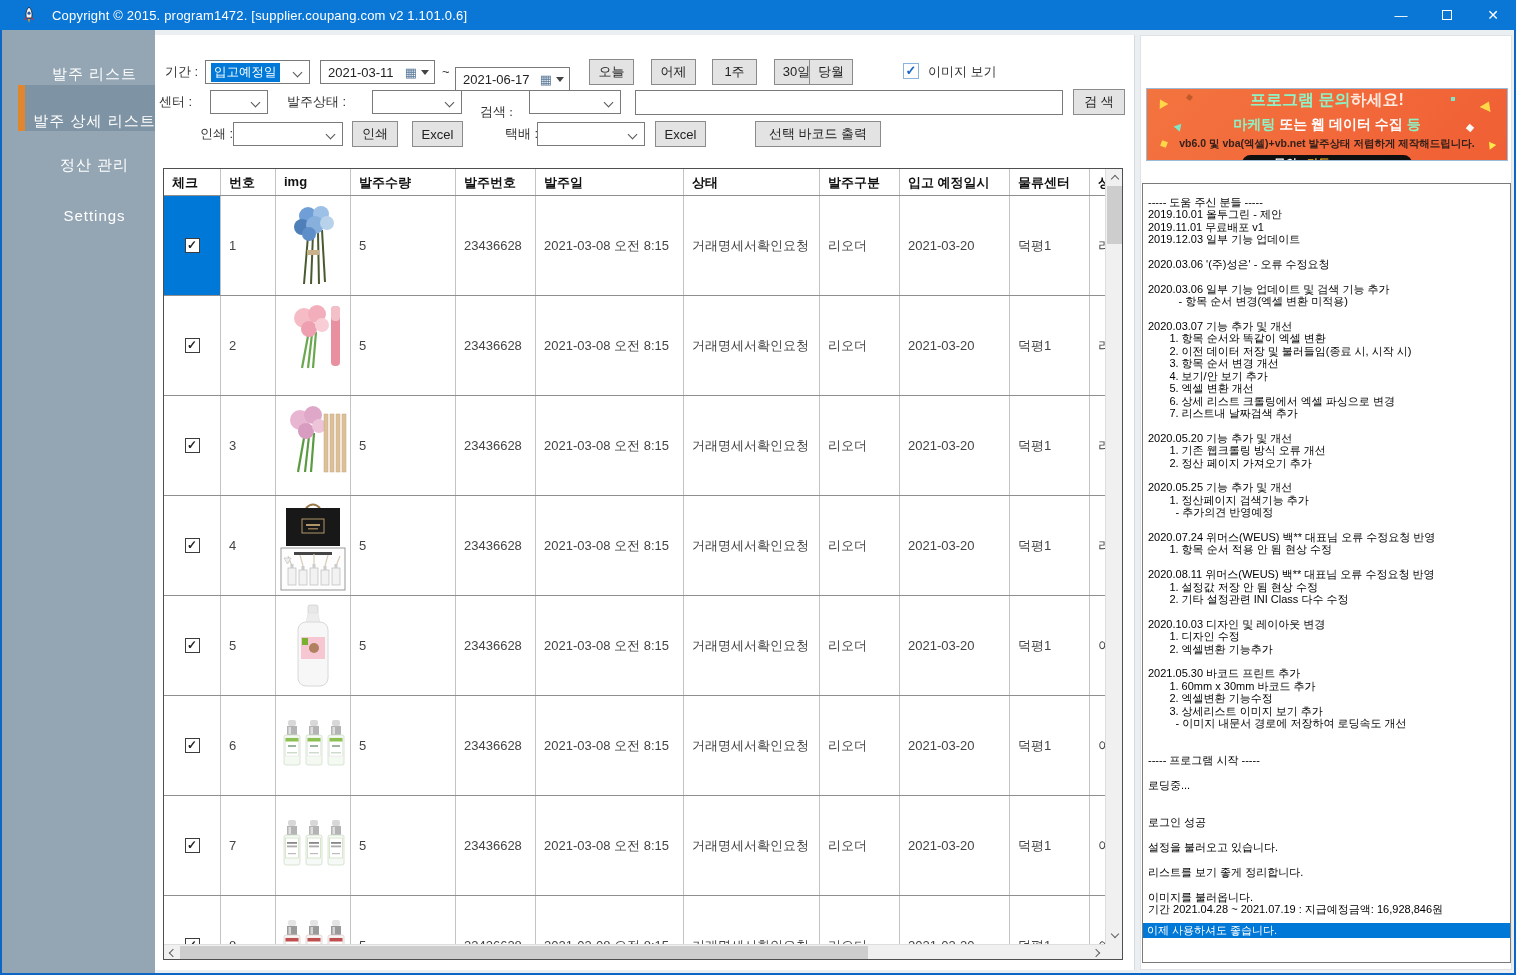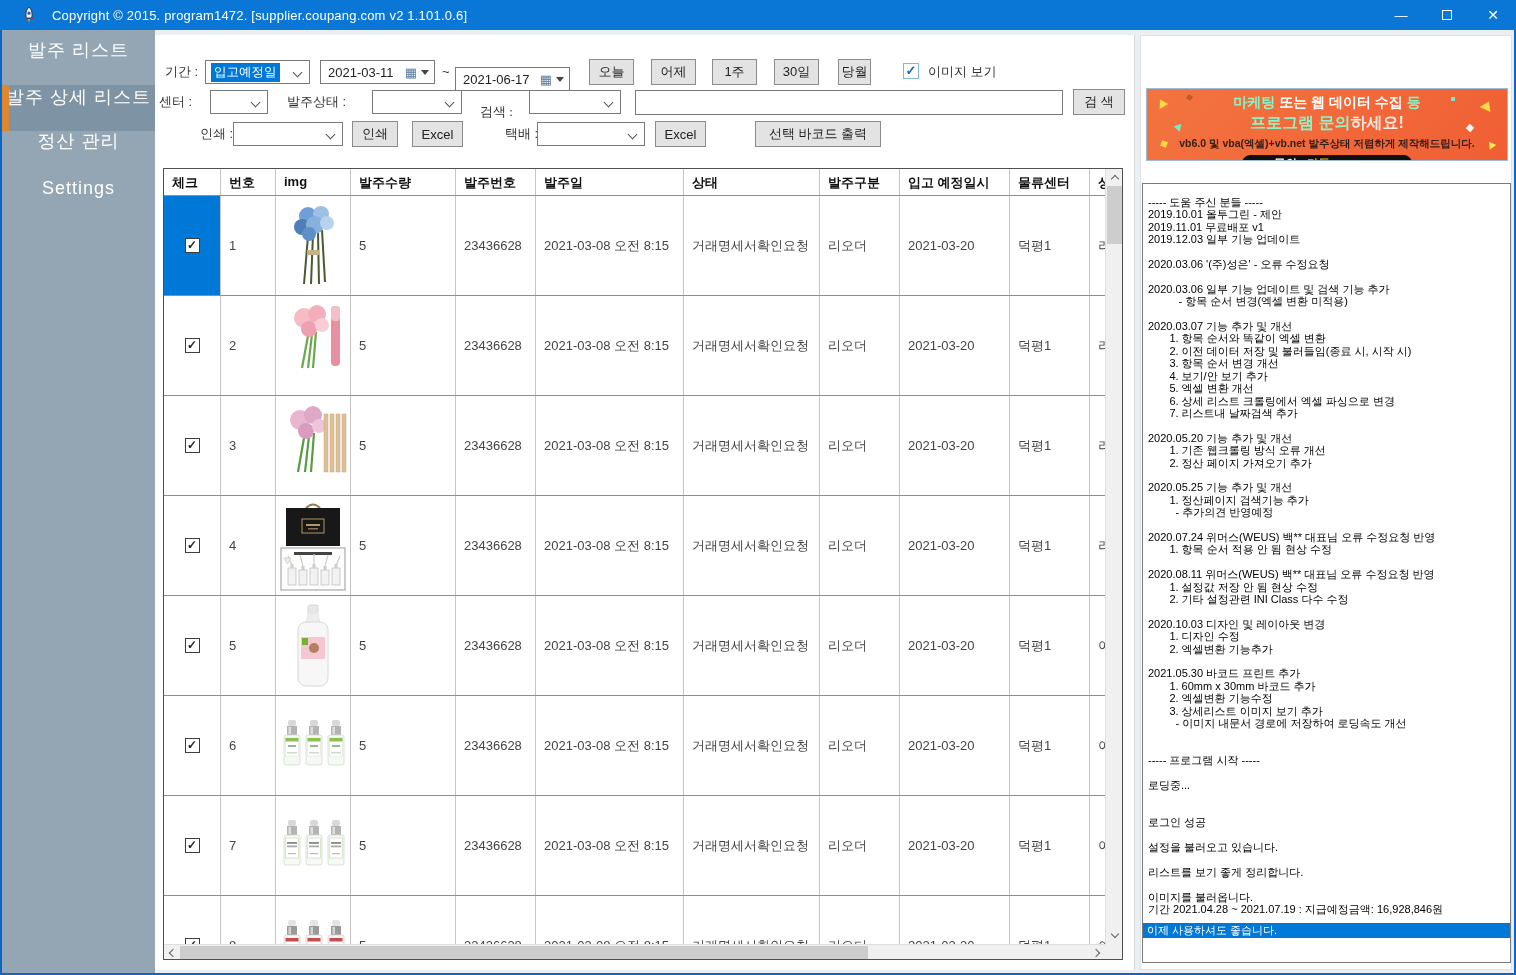--- a/index.html
+++ b/index.html
@@ -14,21 +14,21 @@
   #titlebar { position:absolute; left:0; top:0; width:1516px; height:30px; background:#0a77d6; display:flex; align-items:center; z-index:40; }
   #app-icon { margin-left:20px; width:18px; height:18px; flex:0 0 auto; }
   #title-text { color:#ffffff; font-size:13px; margin-left:14px; letter-spacing:.2px; }
   #win-controls { margin-left:auto; display:flex; height:30px; }
   .win-btn { width:46px; height:30px; display:flex; align-items:center; justify-content:center; color:#fff; font-size:13px; }
   .win-btn .sq { width:10px; height:10px; border:1px solid #fff; }
   .win-btn .x { font-size:14px; }
 
   
   #sidebar { position:absolute; left:2px; top:30px; width:153px; bottom:2px; background:#94a6b4; }
-  .side-item { position:absolute; left:0; width:100%; height:46px; display:flex; align-items:flex-start; justify-content:center; color:#ffffff; font-size:18px; letter-spacing:1px; }
+  .side-item { position:absolute; left:16px; width:100%; height:46px; display:flex; align-items:flex-end; justify-content:center; color:#ffffff; font-size:15px; letter-spacing:1px; }
   .side-item.active { background:#7e93a3; }
   .side-item.active::before { content:""; position:absolute; left:0; top:0; bottom:0; width:7px; background:#e0862e; }
 
   
   #main-panel { position:absolute; left:155px; top:35px; width:980px; height:935px; background:#ffffff; border-right:1px solid #d7dadd; }
   .lbl { position:absolute; font-size:13px; color:#333; line-height:24px; white-space:nowrap; }
   .combo { position:absolute; height:24px; background:#fff; border:1px solid #7a7a7a; display:flex; align-items:center; padding-left:5px; font-size:12.5px; color:#222; }
   .combo .chev { position:absolute; right:8px; top:8px; width:7px; height:7px; border-right:1.5px solid #555; border-bottom:1.5px solid #555; transform:rotate(45deg); }
   .btn { position:absolute; height:26px; background:#e3e3e3; border:1px solid #8b8b8b; font-size:13px; color:#222; display:flex; align-items:center; justify-content:center; font-family:"Liberation Sans",sans-serif; }
   .datebox { position:absolute; height:24px; background:#fff; border:1px solid #7a7a7a; display:flex; align-items:center; font-size:13px; color:#222; padding-left:7px; }
@@ -135,21 +135,21 @@
     <div class="datebox" style="left:300px; top:32px; width:115px;">
       <span>2021-06-17</span>
       <span class="cal">▦</span>
       <span class="dd"></span>
     </div>
     <div id="quick-buttons">
         <button class="btn" style="left: 434px; top: 24px; width: 45px;">오늘</button>
         <button class="btn" style="left: 496px; top: 24px; width: 45px;">어제</button>
         <button class="btn" style="left: 557px; top: 24px; width: 45px;">1주</button>
         <button class="btn" style="left: 619px; top: 24px; width: 45px;">30일</button>
-        <button class="btn" style="left: 683px; top: 24px; width: 33px;">당월</button>
+        <button class="btn" style="left: 654px; top: 24px; width: 44px;">당월</button>
       </div>
     <div class="cbx" style="position:absolute; left:748px; top:28px;"><span>✓</span></div>
     <span class="lbl" style="left:773px; top:28px; line-height:18px;">이미지 보기</span>
 
     <span class="lbl" style="left:4px; top:55px;">센터 :</span>
     <div class="combo" style="left:55px; top:55px; width:58px;">
         <span class="chev"></span>
       </div>
     <span class="lbl" style="left:132px; top:55px;">발주상태 :</span>
     <div class="combo" style="left:217px; top:55px; width:90px;">
@@ -508,22 +508,22 @@
   <div id="right-panel">
     <div id="banner">
       <div class="confetti" style="left:10px;top:10px;width:0;height:0;border-left:5px solid transparent;border-right:5px solid transparent;border-bottom:8px solid #ffd84a;transform:rotate(-30deg);"></div>
       <div class="confetti" style="left:28px;top:34px;width:0;height:0;border-left:4px solid transparent;border-right:4px solid transparent;border-bottom:7px solid #7de8c8;transform:rotate(40deg);"></div>
       <div class="confetti" style="left:14px;top:52px;width:6px;height:6px;background:#ffd84a;transform:rotate(20deg);"></div>
       <div class="confetti" style="left:40px;top:6px;width:5px;height:5px;background:#c05a2a;transform:rotate(35deg);"></div>
       <div class="confetti" style="right:14px;top:12px;width:0;height:0;border-left:6px solid transparent;border-right:6px solid transparent;border-bottom:9px solid #ffd84a;transform:rotate(25deg);"></div>
       <div class="confetti" style="right:34px;top:36px;width:6px;height:6px;background:#f8f8f8;transform:rotate(40deg);"></div>
       <div class="confetti" style="right:12px;top:52px;width:0;height:0;border-left:4px solid transparent;border-right:4px solid transparent;border-bottom:7px solid #ffe84a;transform:rotate(-35deg);"></div>
       <div class="confetti" style="right:52px;top:8px;width:4px;height:4px;background:#7de8c8;"></div>
+      <div class="bline" id="b-line2"><span class="mint">프로그램 문의</span><span>하세요!</span></div>
       <div class="bline" id="b-line1"><span class="mint">마케팅</span><span> 또는 </span><span>웹 데이터 수집</span><span class="mint"> 등</span></div>
-      <div class="bline" id="b-line2"><span class="mint">프로그램 문의</span><span>하세요!</span></div>
       <div class="bline" id="b-line3">vb6.0 및 vba(엑셀)+vb.net 발주상태 저렴하게 제작해드립니다.</div>
       <div id="b-pill">
           <span>문의 - </span>
           <span class="pill-y">카톡</span>
           <span> : </span>
           <span class="pill-g">vbnvba</span>
         </div>
     </div>
     <div id="log-box">
       <pre id="log-text">----- 도움 주신 분들 -----

